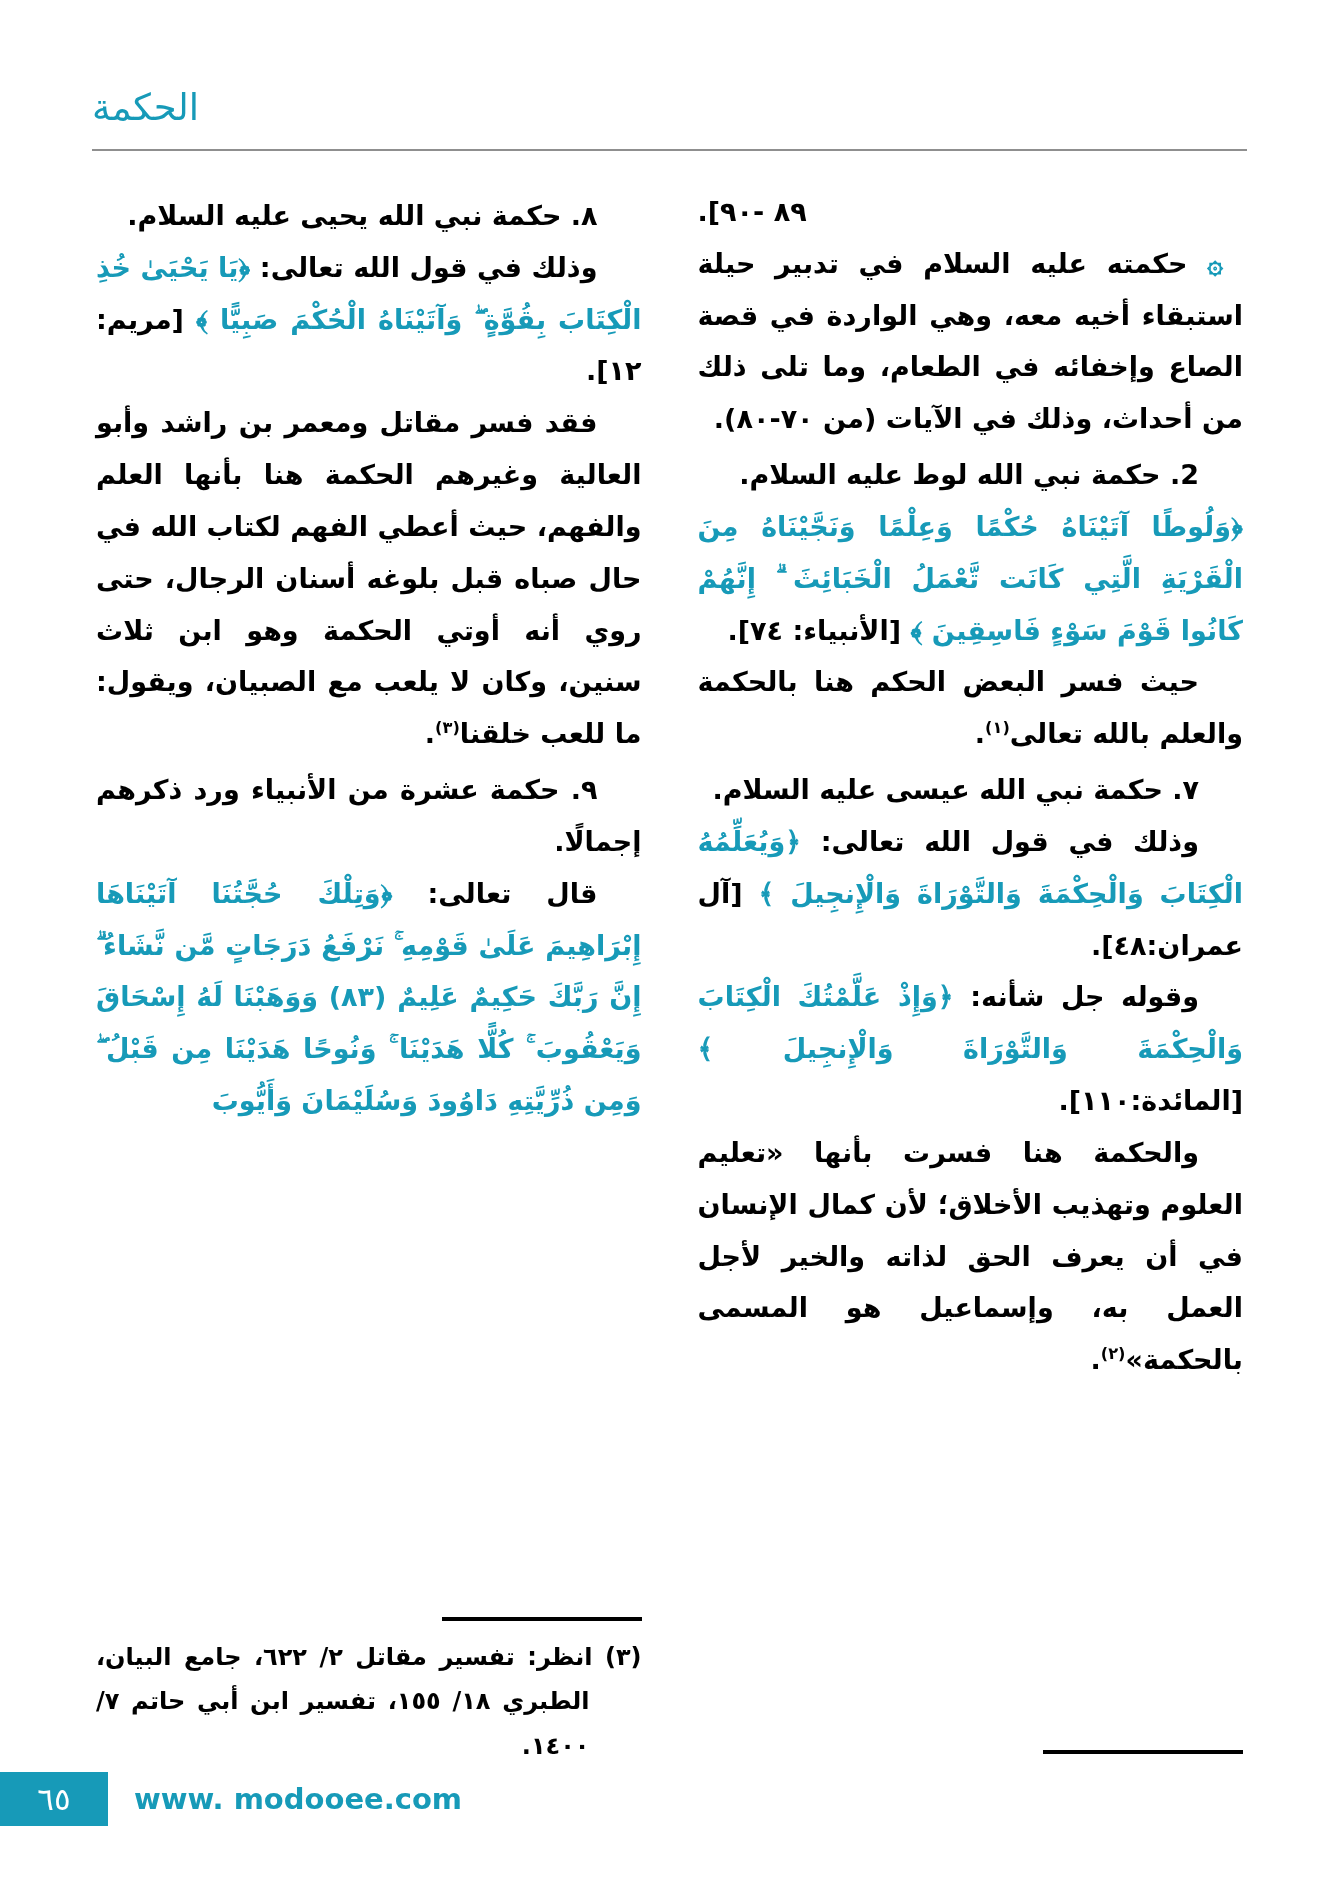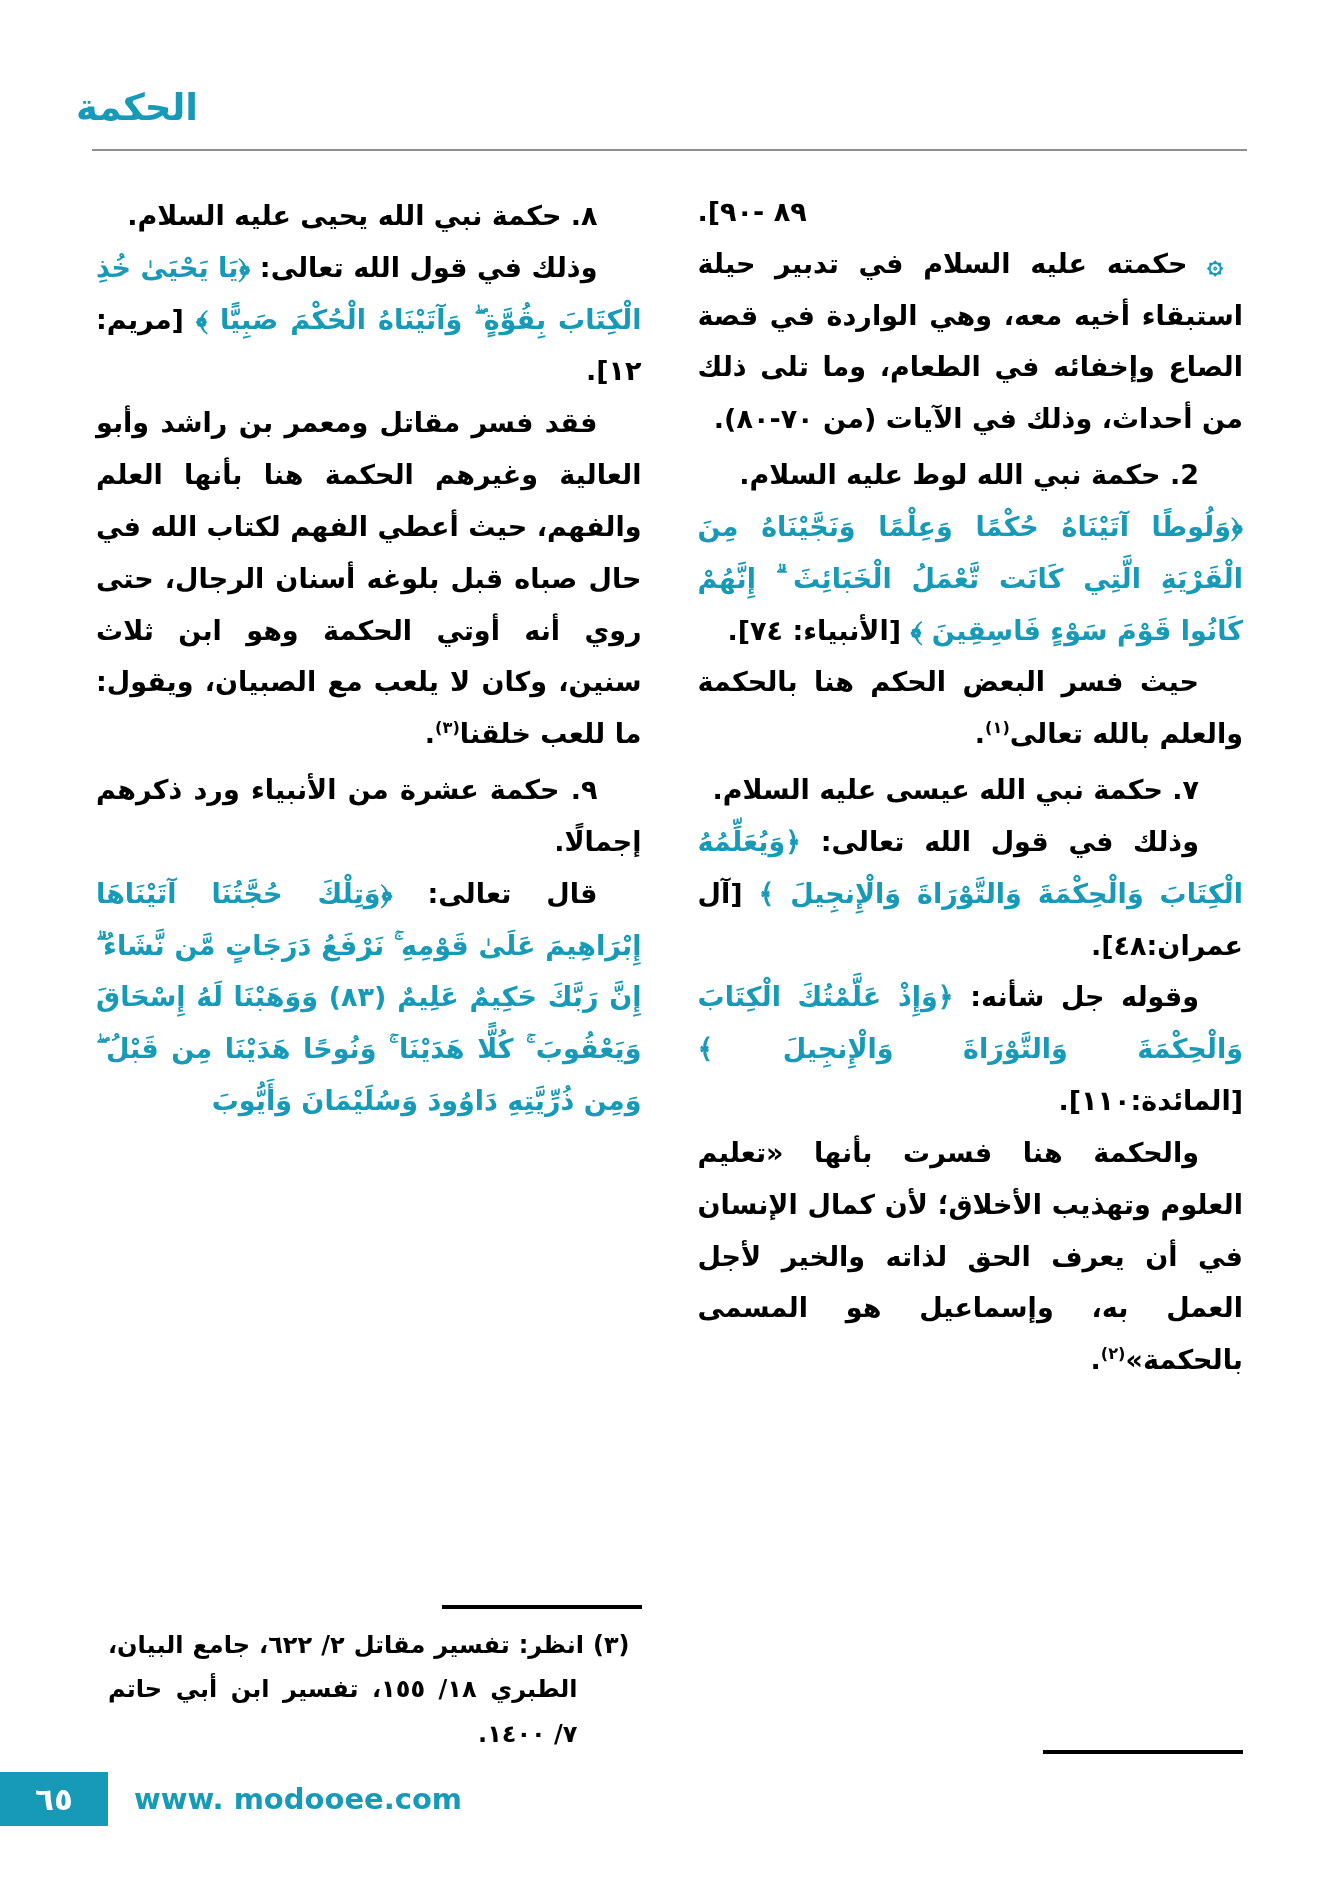--- a/index.html
+++ b/index.html
@@ -5,22 +5,22 @@
   :root { --accent:#179ab8; --ink:#000000; }
   * { margin:0; padding:0; box-sizing:border-box; }
   html, body { background:#ffffff; }
   .page {
     position:relative; width:1339px; height:1890px; margin:0 auto;
     background:#ffffff; overflow:hidden; direction:rtl;
     font-family:"DejaVu Sans", sans-serif;
   }
   
   .header-title {
-    position:absolute; top:86px; left:76px;
-    font-size:37px; font-weight:700; color:var(--accent);
+    position:absolute; top:86px; left:92px;
+    font-size:37px; font-weight:400; color:var(--accent);
   }
   .header-rule {
     position:absolute; top:149px; left:92px; right:92px;
     height:2px; background:#8f8f8f;
   }
   
   .body-area {
     position:absolute; top:186px; right:96px; left:96px; bottom:122px;
     display:flex; gap:56px;
   }
@@ -37,29 +37,29 @@
   .verse-block { text-indent:0; }
   .seg-body { color:var(--ink); }
   .seg-verse { color:var(--accent);margin-top:8px; }
   .seg-marker { color:var(--accent); }
   .seg-sup { font-size:0.6em; vertical-align:super; font-weight:700; }
   
   .footnotes { margin-top:auto; padding-top:10px; }
   .fn-rule { width:200px; height:4px; background:#000; margin:0 0 14px; }
   .fnote {
     font-size:24px; line-height:1.85; font-weight:700; color:var(--ink);
-    text-align:justify; margin:12px;
+    text-align:justify; margin:0;
   }
   .fn-hang { padding-right:52px; text-indent:-52px; }
   
   .footer-badge {
     position:absolute; left:0; top:1772px; width:108px; height:54px;
     background:var(--accent); color:#fff; display:flex;
     align-items:center; justify-content:center;
-    font-size:31px; font-weight:700;
+    font-size:31px; font-weight:400;
   }
   .footer-site {
     position:absolute; left:134px; top:1772px; height:54px;
     display:flex; align-items:center; direction:ltr;
     color:var(--accent); font-size:29px; font-weight:700;
   }
 </style>
 </head>
 <body>
 

